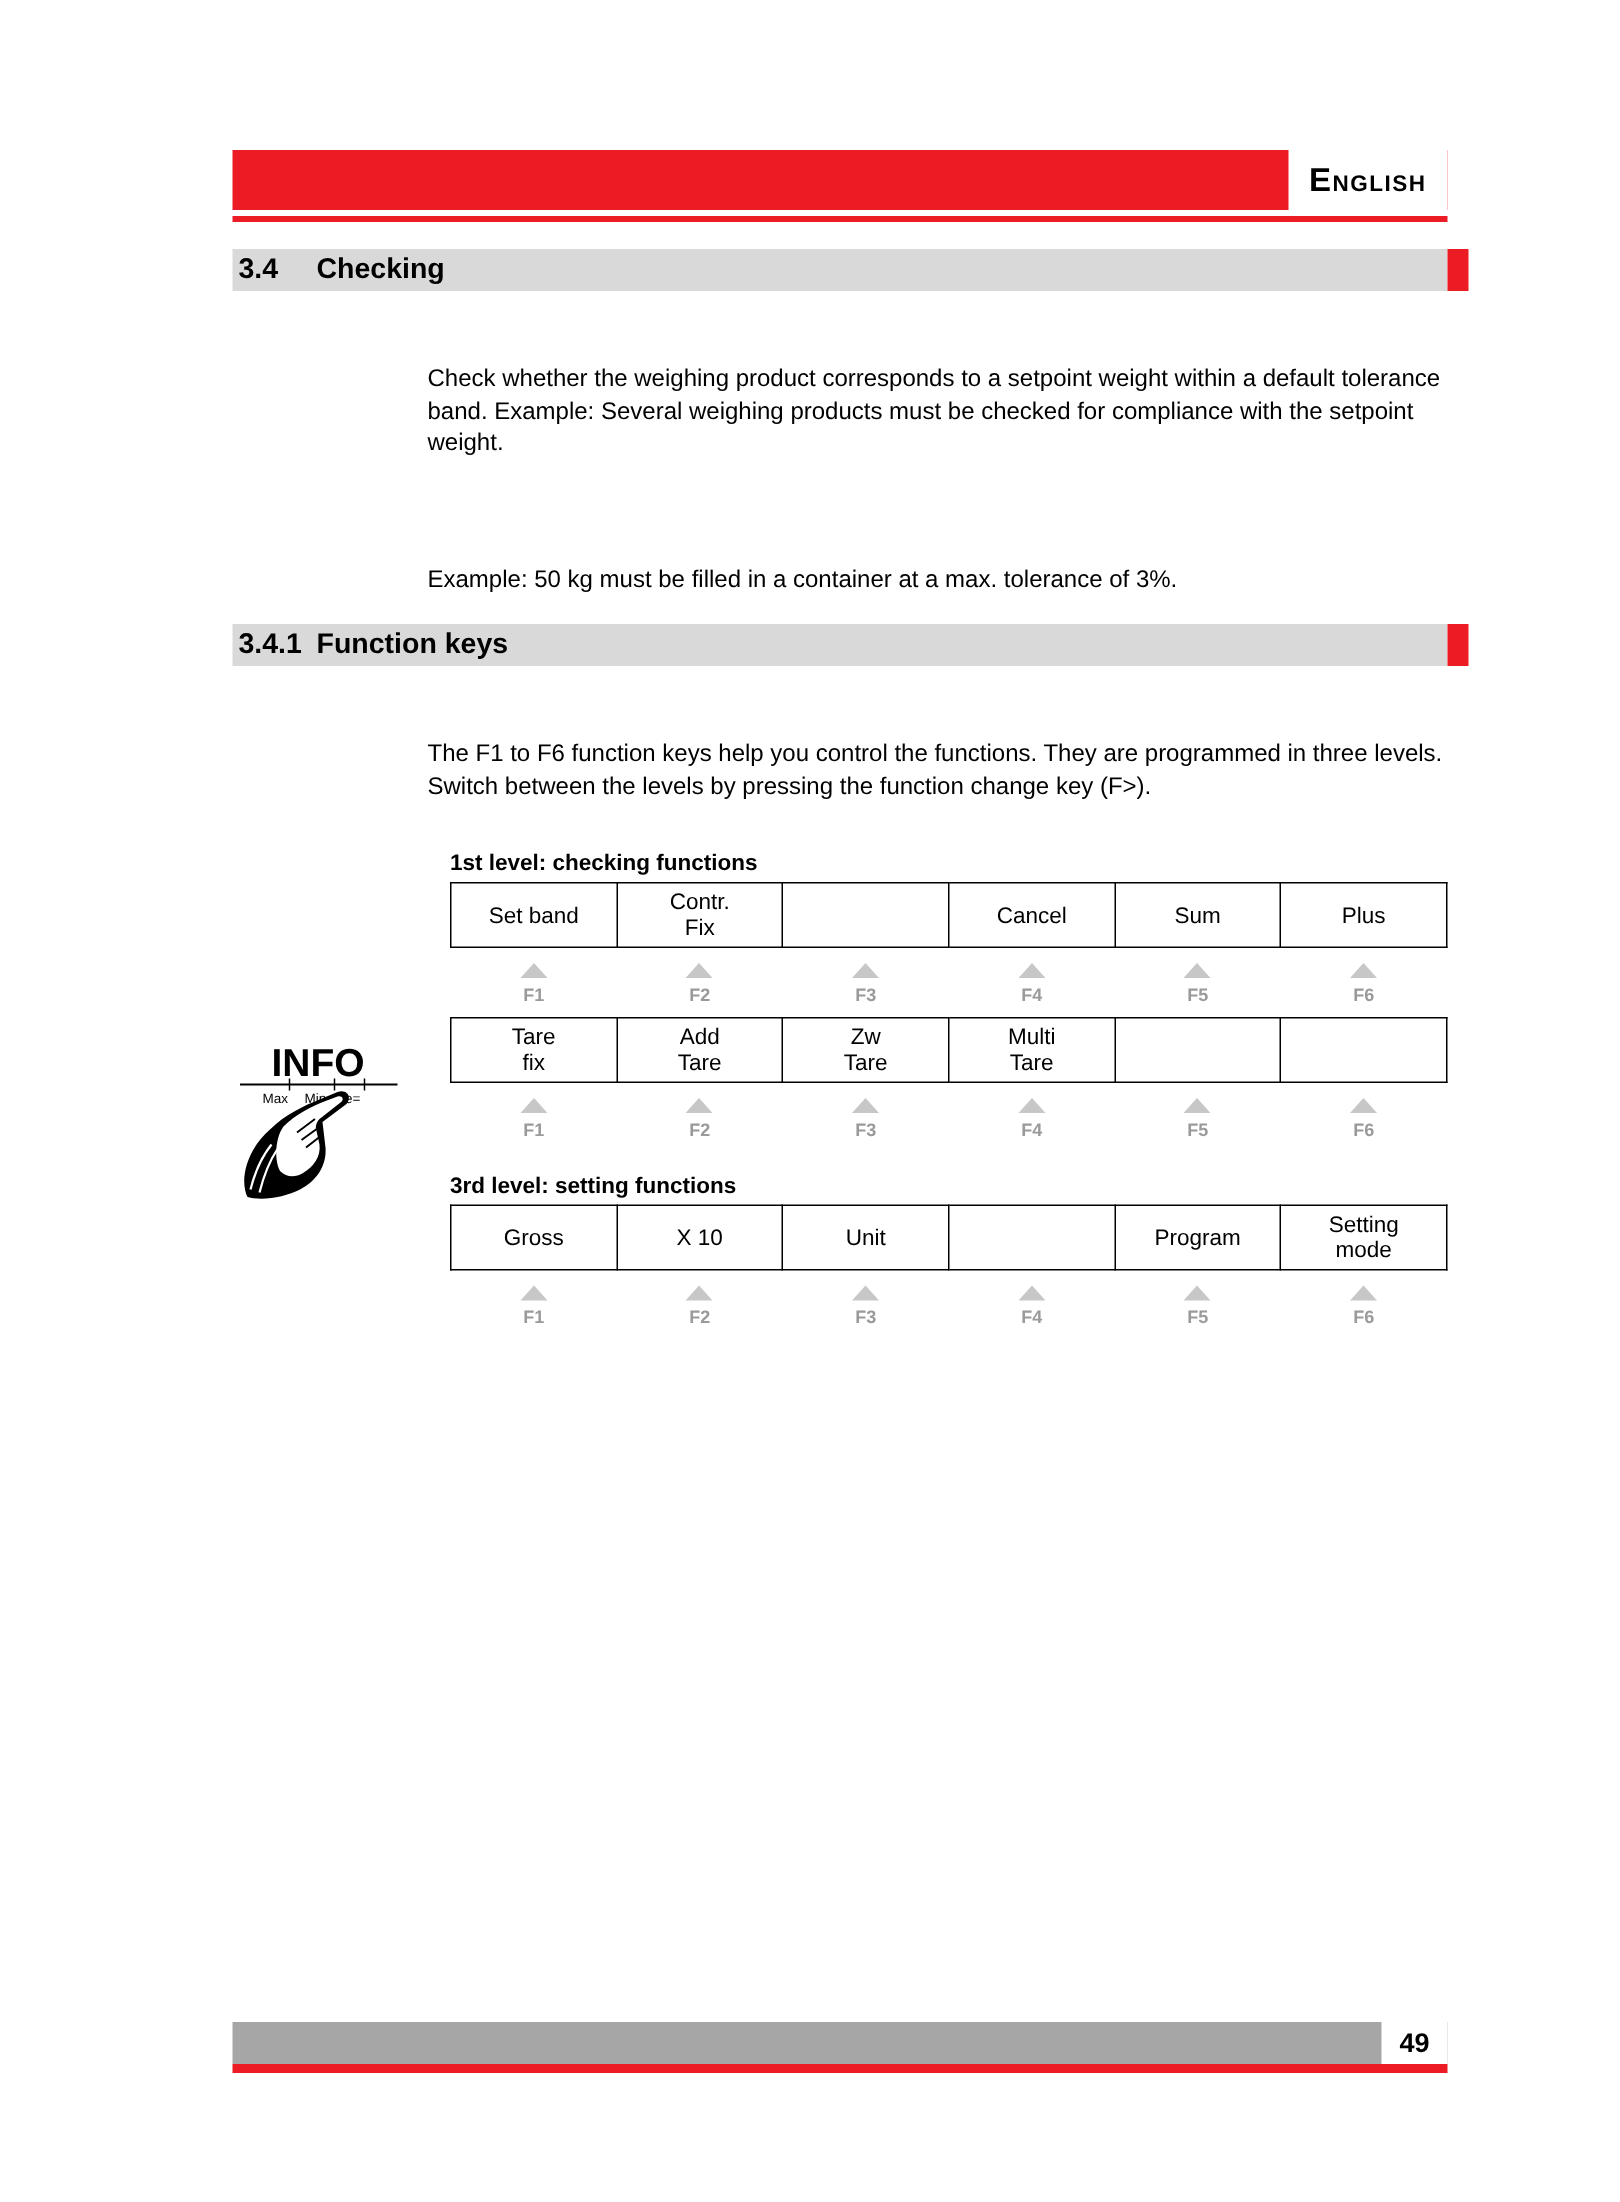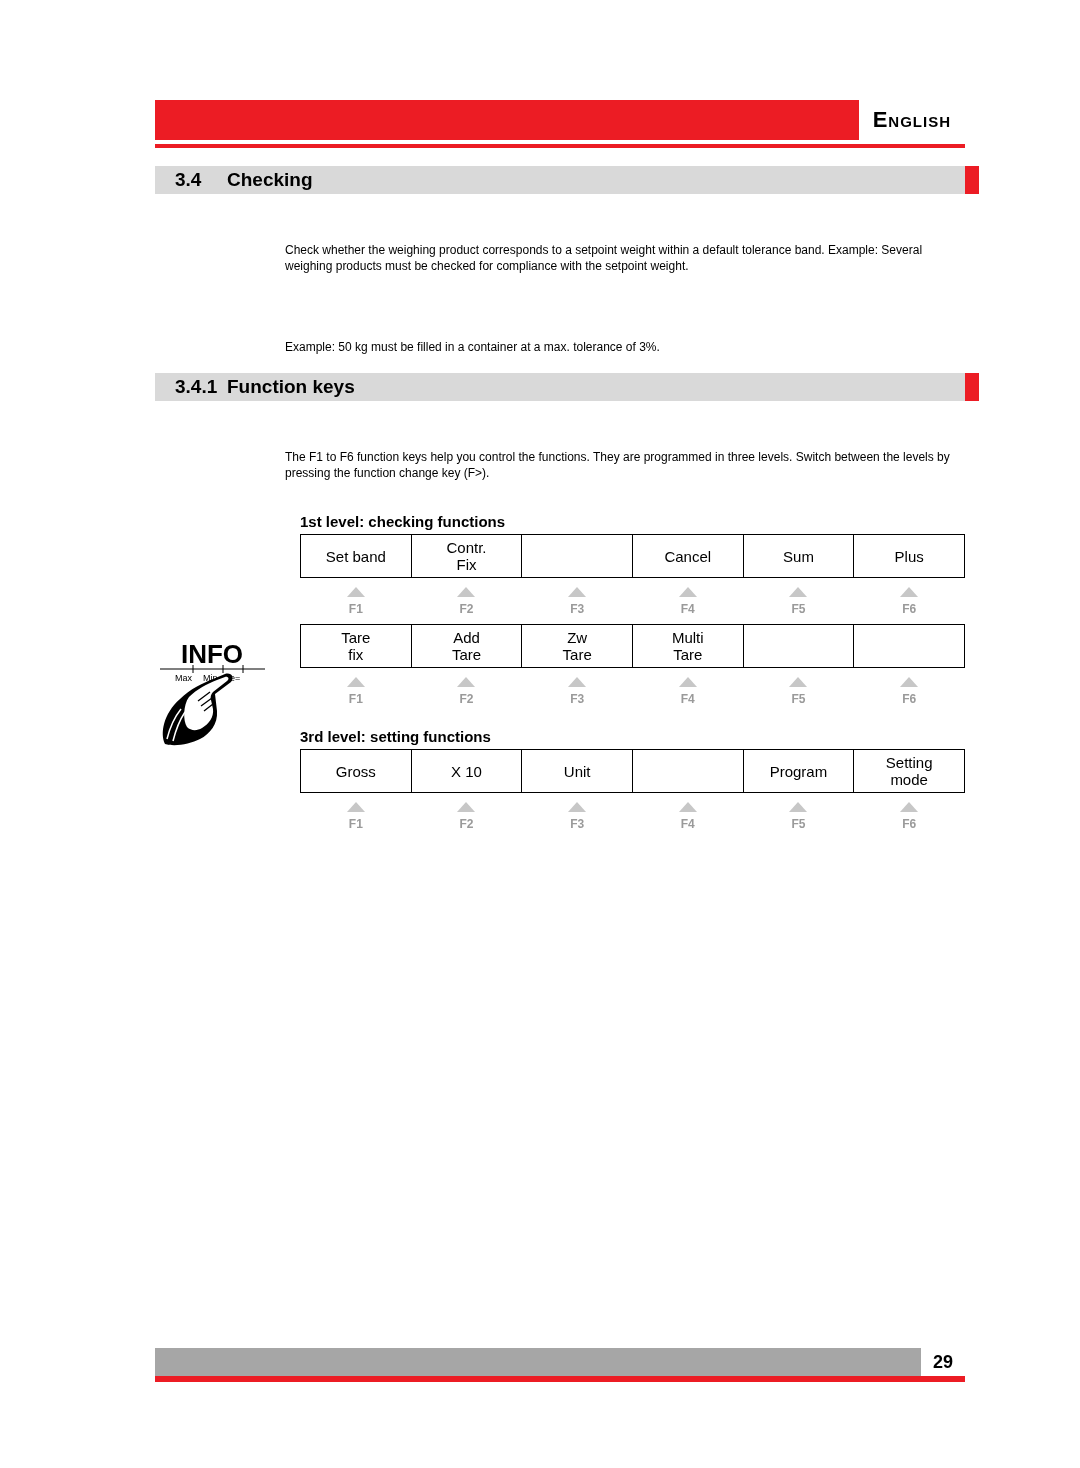--- a/index.html
+++ b/index.html
@@ -41,38 +41,38 @@
   .thin-red {
     height: 4px;
     background: #ec1c24;
     margin-bottom: 18px;
   }
   .sec-heading {
     background: #d9d9d9;
     height: 28px;
     display: flex;
     align-items: center;
-    padding-left: 20px;
+    padding-left: 4px;
     font-weight: bold;
     font-size: 19px;
     margin-bottom: 18px;
     position: relative;
   }
   .sec-num { width: 52px; }
   .sec-red-tab {
     position: absolute;
     right: -14px;
     top: 0;
     width: 14px;
     height: 28px;
     background: #ec1c24;
   }
   .body-block {
     margin-left: 130px;
-    font-size: 12px;
+    font-size: 16px;
     line-height: 1.35;
     margin-bottom: 18px;
     margin-top: 48px;
   }
   .tables-area {
     display: flex;
     gap: 20px;
     margin-left: 0;
     align-items: flex-start;
   }
@@ -261,17 +261,17 @@
           <td><div class="tri"></div><span class="flabel">F5</span></td>
           <td><div class="tri"></div><span class="flabel">F6</span></td>
         </tr>
       </tbody>
         </table>
     </div>
   </div>
 
   <div class="footer">
     <div class="footer-grey">
-      <div class="footer-pagebox">29</div>
+      <div class="footer-pagebox">49</div>
     </div>
     <div class="footer-red"></div>
   </div>
 </div>
 
 </body></html>

